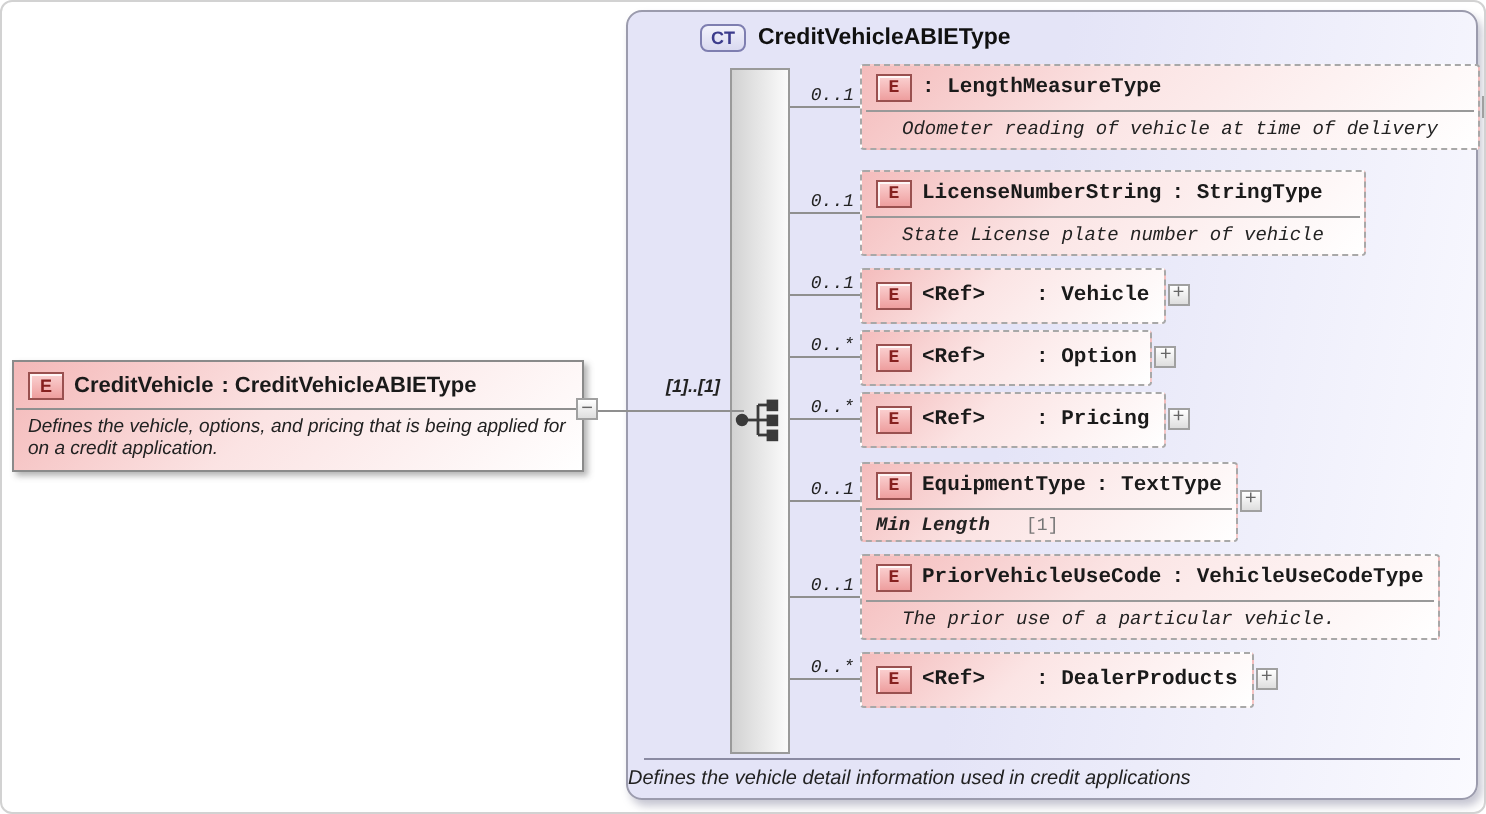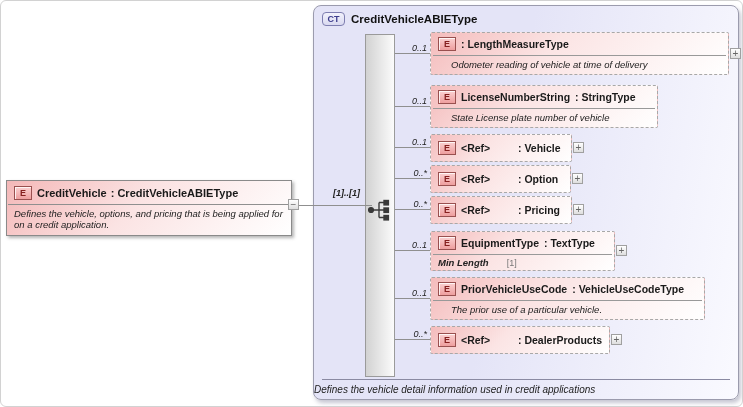--- a/index.html
+++ b/index.html
@@ -14,21 +14,21 @@
   .title-text{font-size:11px;font-weight:bold;color:#1a1a1a;white-space:nowrap;display:flex;gap:4px;}
   .divider{border-top:1px solid #8f8f8f;margin:0 1px;}
   .el-desc{font-style:italic;font-size:9.5px;color:#222;padding:3px 7px 5px;line-height:11px;}
 
   
   .e-badge{display:inline-block;width:16px;height:12px;line-height:12px;text-align:center;
     font-size:9px;font-weight:bold;color:#86201f;border:1px solid #99504f;
     background:linear-gradient(180deg,#fbd2d2,#ee9e9e);box-shadow:1px 1px 0 rgba(255,255,255,.8) inset;flex:0 0 auto;}
   .ct-badge{display:inline-block;width:21px;height:12px;line-height:12px;text-align:center;
     font-size:9px;font-weight:bold;color:#3c3c8c;border:1px solid #7e7eb0;border-radius:4px;
-    background:linear-gradient(180deg,#f2f2fc,#d9d9f0);flex:0 0 auto;}
+    background:linear-gradient(180deg,#f2f2fc,#d9d9f0);flex:0 0 auto;margin-left:28px;}
 
   
   .handle{position:absolute;width:11px;height:11px;box-sizing:border-box;border:1px solid #a0a0a0;
     background:linear-gradient(180deg,#ffffff,#dedede);color:#666;font-size:10px;line-height:9px;
     text-align:center;cursor:pointer;}
 
   
   .hline{position:absolute;height:1px;background:#8f8f8f;}
 
   
@@ -40,21 +40,21 @@
   .panel-title{font-size:11.5px;font-weight:bold;color:#111;}
   #seq-bar{position:absolute;left:51px;top:28px;width:30px;height:343px;box-sizing:border-box;
     border:1px solid #9a9a9a;background:linear-gradient(90deg,#d2d2d2,#fbfbfb);}
   #compositor-label{position:absolute;left:6px;top:182px;width:40px;text-align:right;
     font-size:9px;font-style:italic;font-weight:bold;color:#222;}
   #compositor-icon{position:absolute;left:53px;top:193px;}
   #footer-line{position:absolute;left:8px;bottom:19px;width:408px;height:1px;background:#8a8aa2;}
   #footer-text{position:absolute;left:0;bottom:4px;font-size:10px;font-style:italic;color:#222;}
 
   
-  #rows{position:absolute;left:81px;top:26px;width:345px;}
+  #rows{position:absolute;left:81px;top:26px;width:345px;font-family:Liberation Mono, monospace;}
   .row{position:relative;padding-left:35px;margin-bottom:6px;}
   .row .connector{position:absolute;left:0;top:calc(50% - 1px);width:36px;height:1px;background:#8f8f8f;}
   .row .cardinality{position:absolute;left:0;width:32px;bottom:calc(50% + 1px);text-align:right;
     font-size:9px;font-style:italic;color:#222;}
   .child-box{position:relative;display:block;width:fit-content;box-sizing:border-box;
     border:1px dashed #a8a8a8;border-radius:2px;
     background:linear-gradient(135deg,#f4bcbc 0%,#fbe4e4 40%,#ffffff 100%);}
   .box-title{display:flex;align-items:center;gap:5px;padding:4px 7px;}
   .box-title .el-name,.box-title .el-type{font-size:10.5px;font-weight:bold;color:#1a1a1a;white-space:nowrap;}
   .el-name.ref{min-width:52px;}

